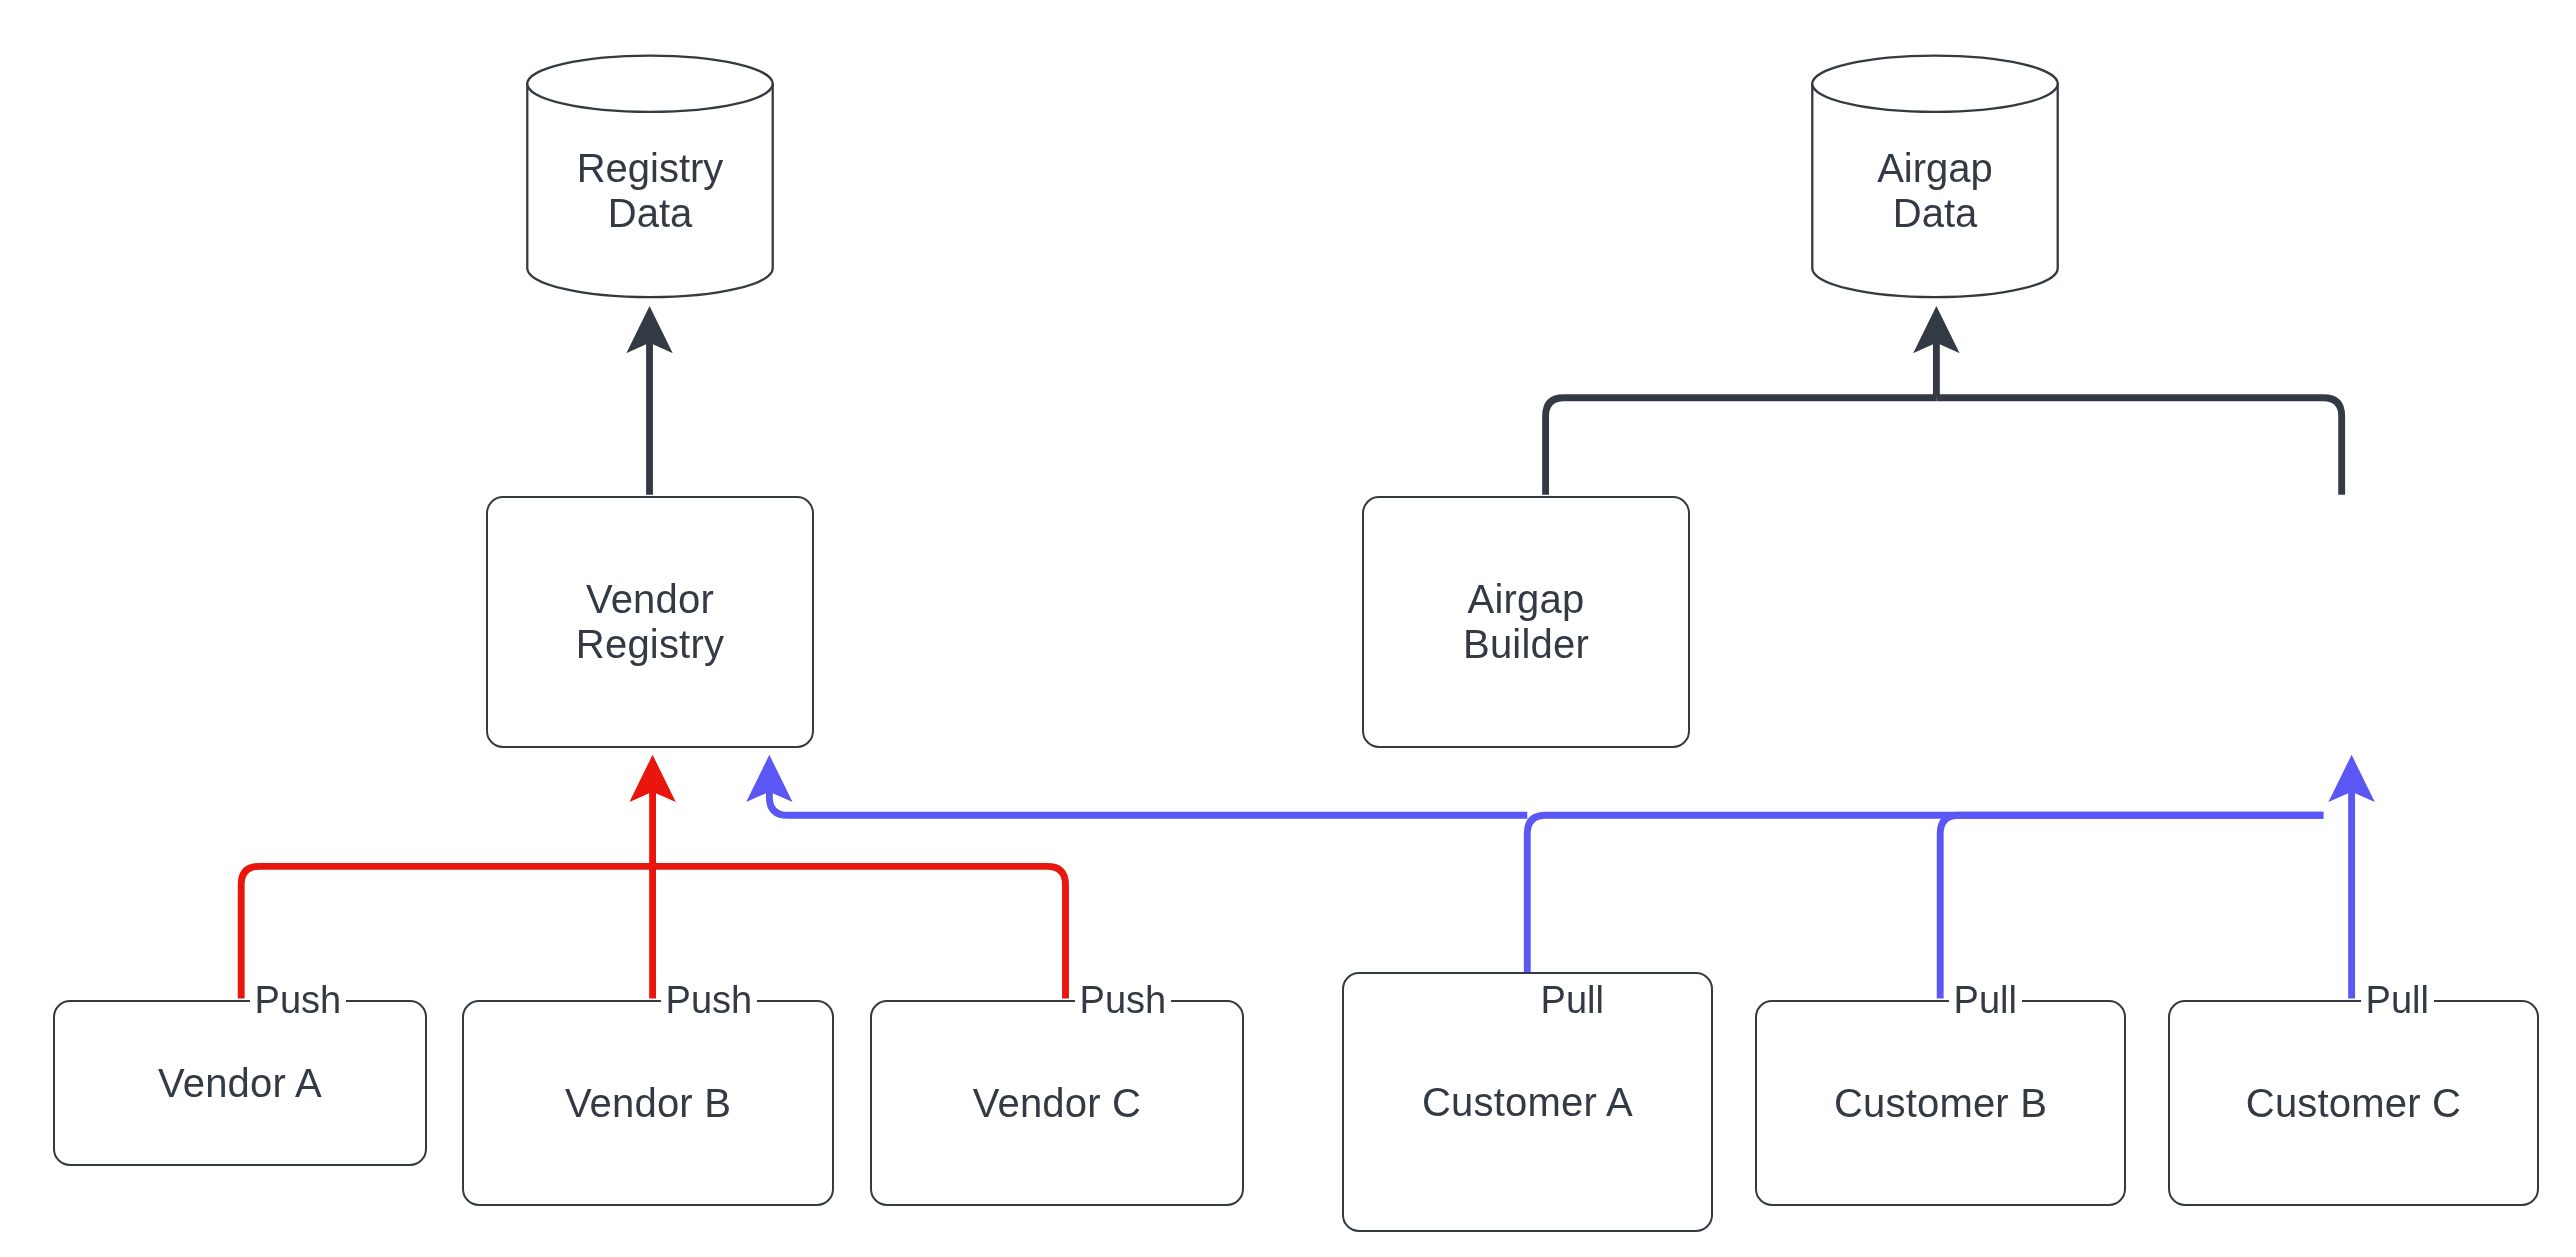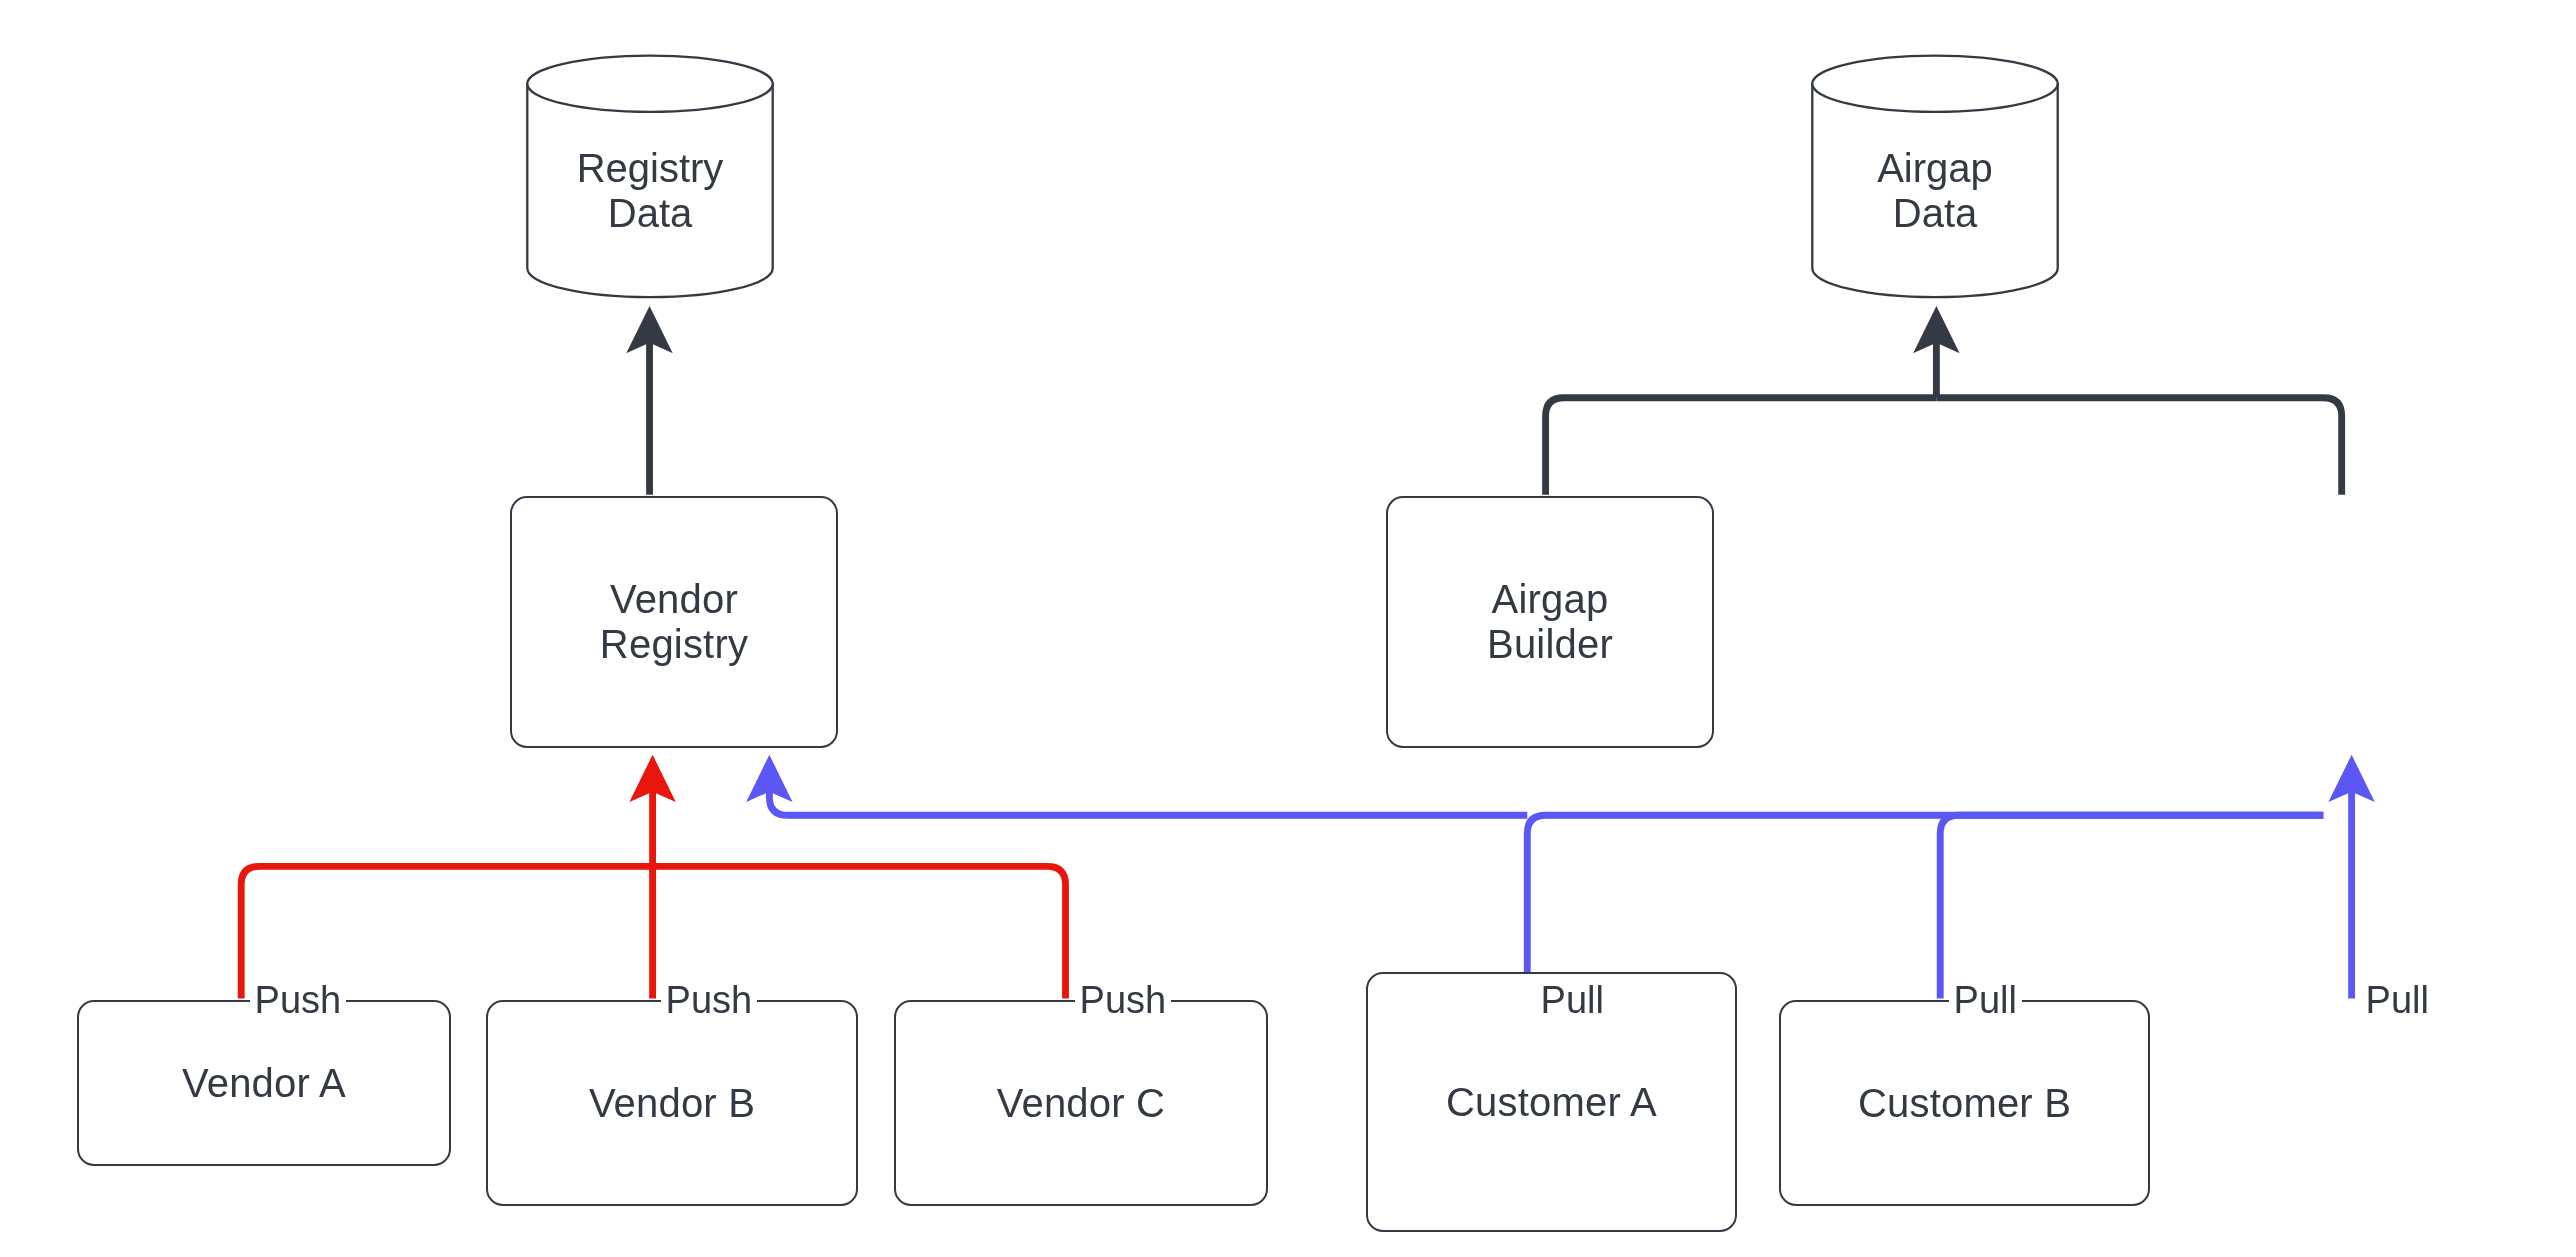--- a/index.html
+++ b/index.html
@@ -34,21 +34,20 @@
     color: #343a44;
     font-size: 40px;
     line-height: 1.12;
     letter-spacing: 0.2px;
   }
   .node-box {
     border: 2.3px solid #343a44;
     border-radius: 17px;
     background: #ffffff;
     z-index: 3;
-    margin-left: 24px;
   }
   .node-label {
     position: relative;
     z-index: 4;
     white-space: pre-line;
     pointer-events: none;
   }
   .cyl-wrap {
     position: absolute;
     z-index: 3;
@@ -160,20 +159,23 @@
   </div>
 
   <div class="node node-box" style="left:1342px; top:972px; width:371px; height:260px;">
     <span class="node-label">Customer A</span>
   </div>
 
   <div class="node node-box" style="left:1755px; top:1000px; width:371px; height:206px;">
     <span class="node-label">Customer B</span>
   </div>
 
+  <div class="node node-box" style="left:2168px; top:1000px; width:371px; height:206px;">
+    <span class="node-label">Customer C</span>
+  </div>
 
   <div class="edge-label" style="left:250px; top:941px;">Push</div>
 
   <div class="edge-label" style="left:661px; top:941px;">Push</div>
 
   <div class="edge-label" style="left:1075px; top:941px;">Push</div>
 
   <div class="edge-label" style="left:1536px; top:941px;">Pull</div>
 
   <div class="edge-label" style="left:1949px; top:941px;">Pull</div>

